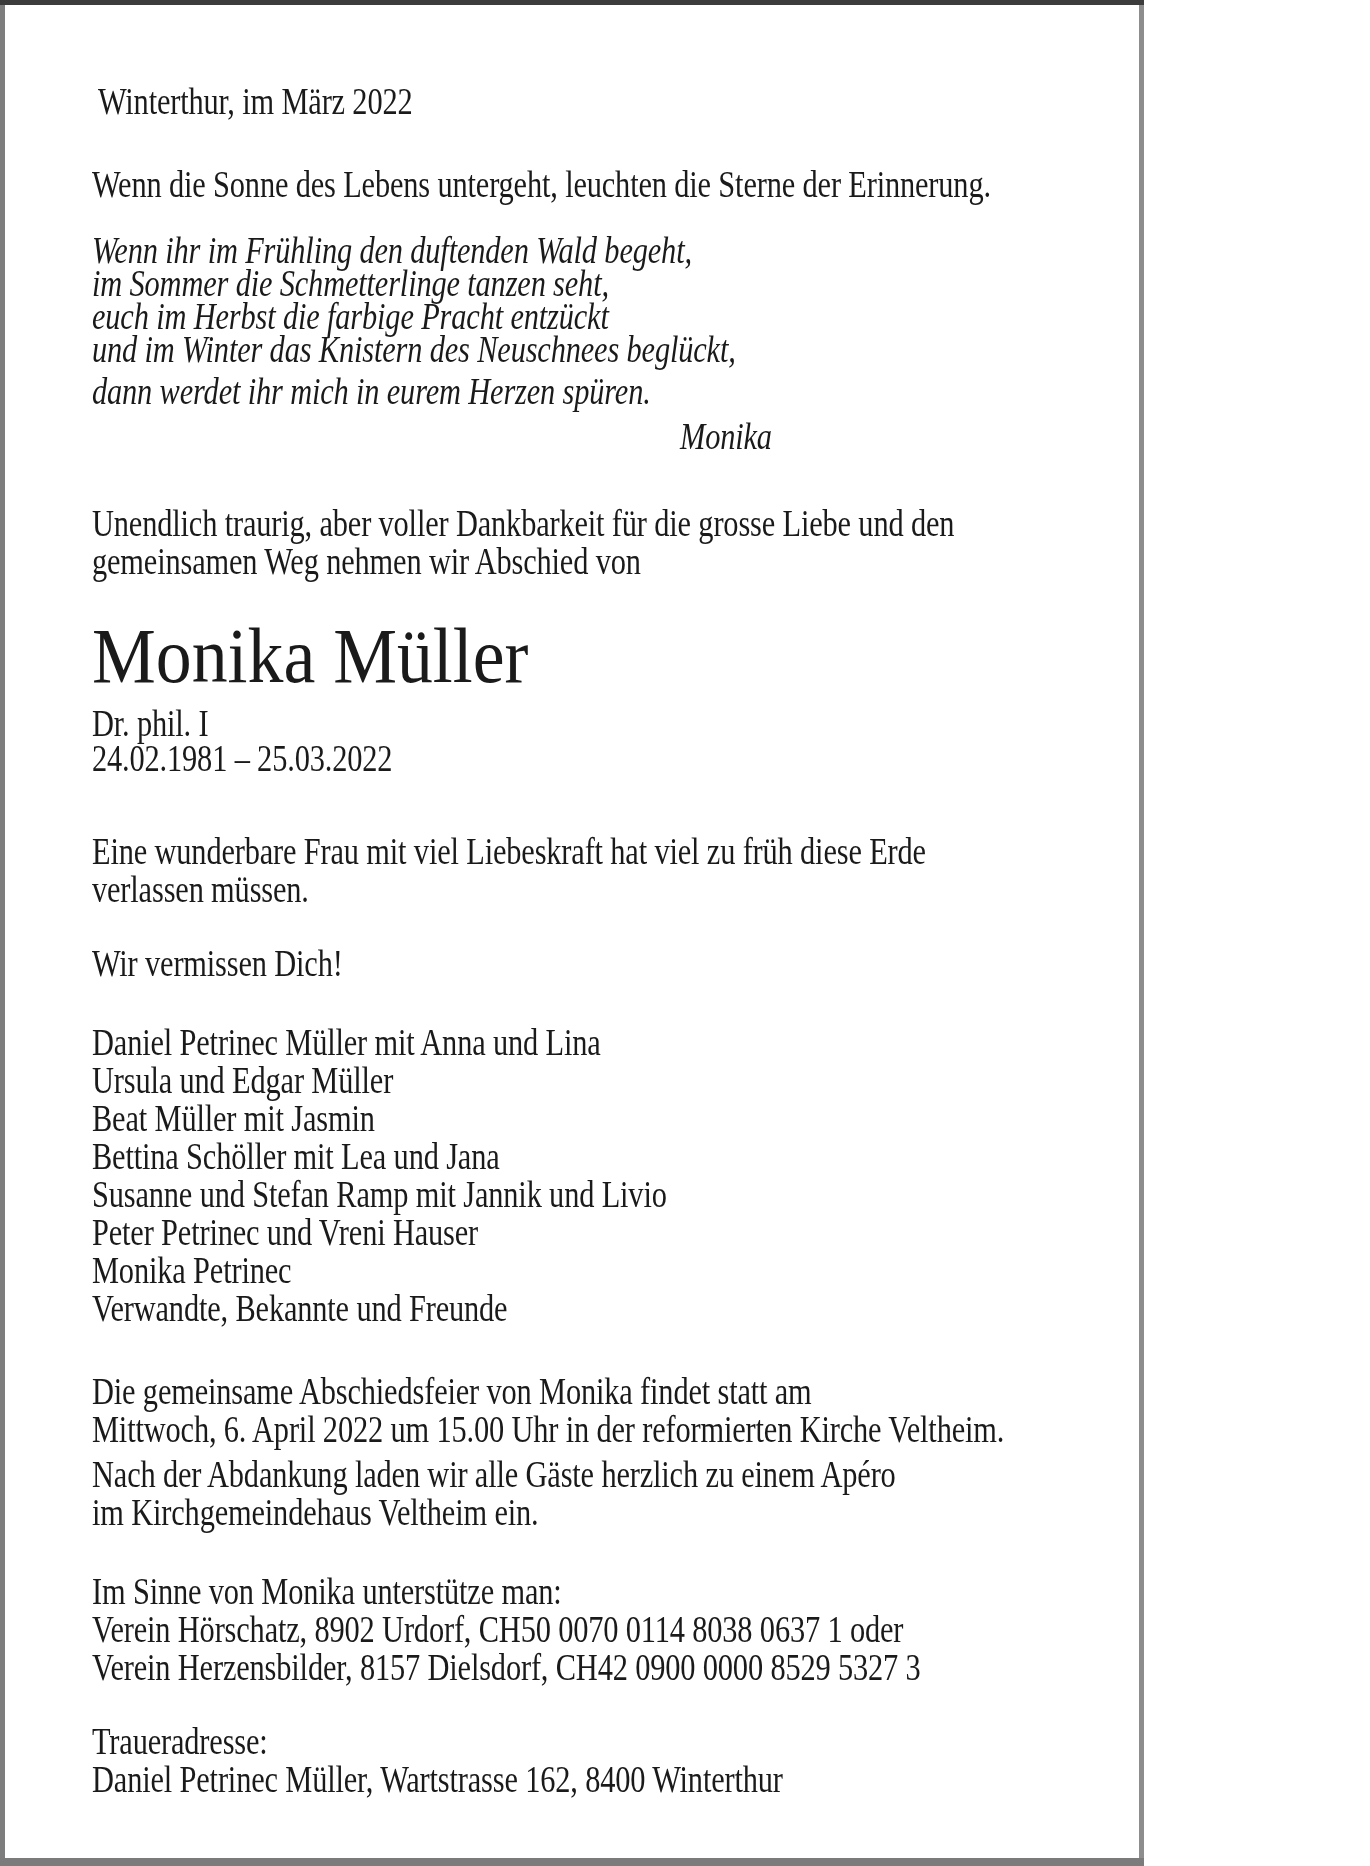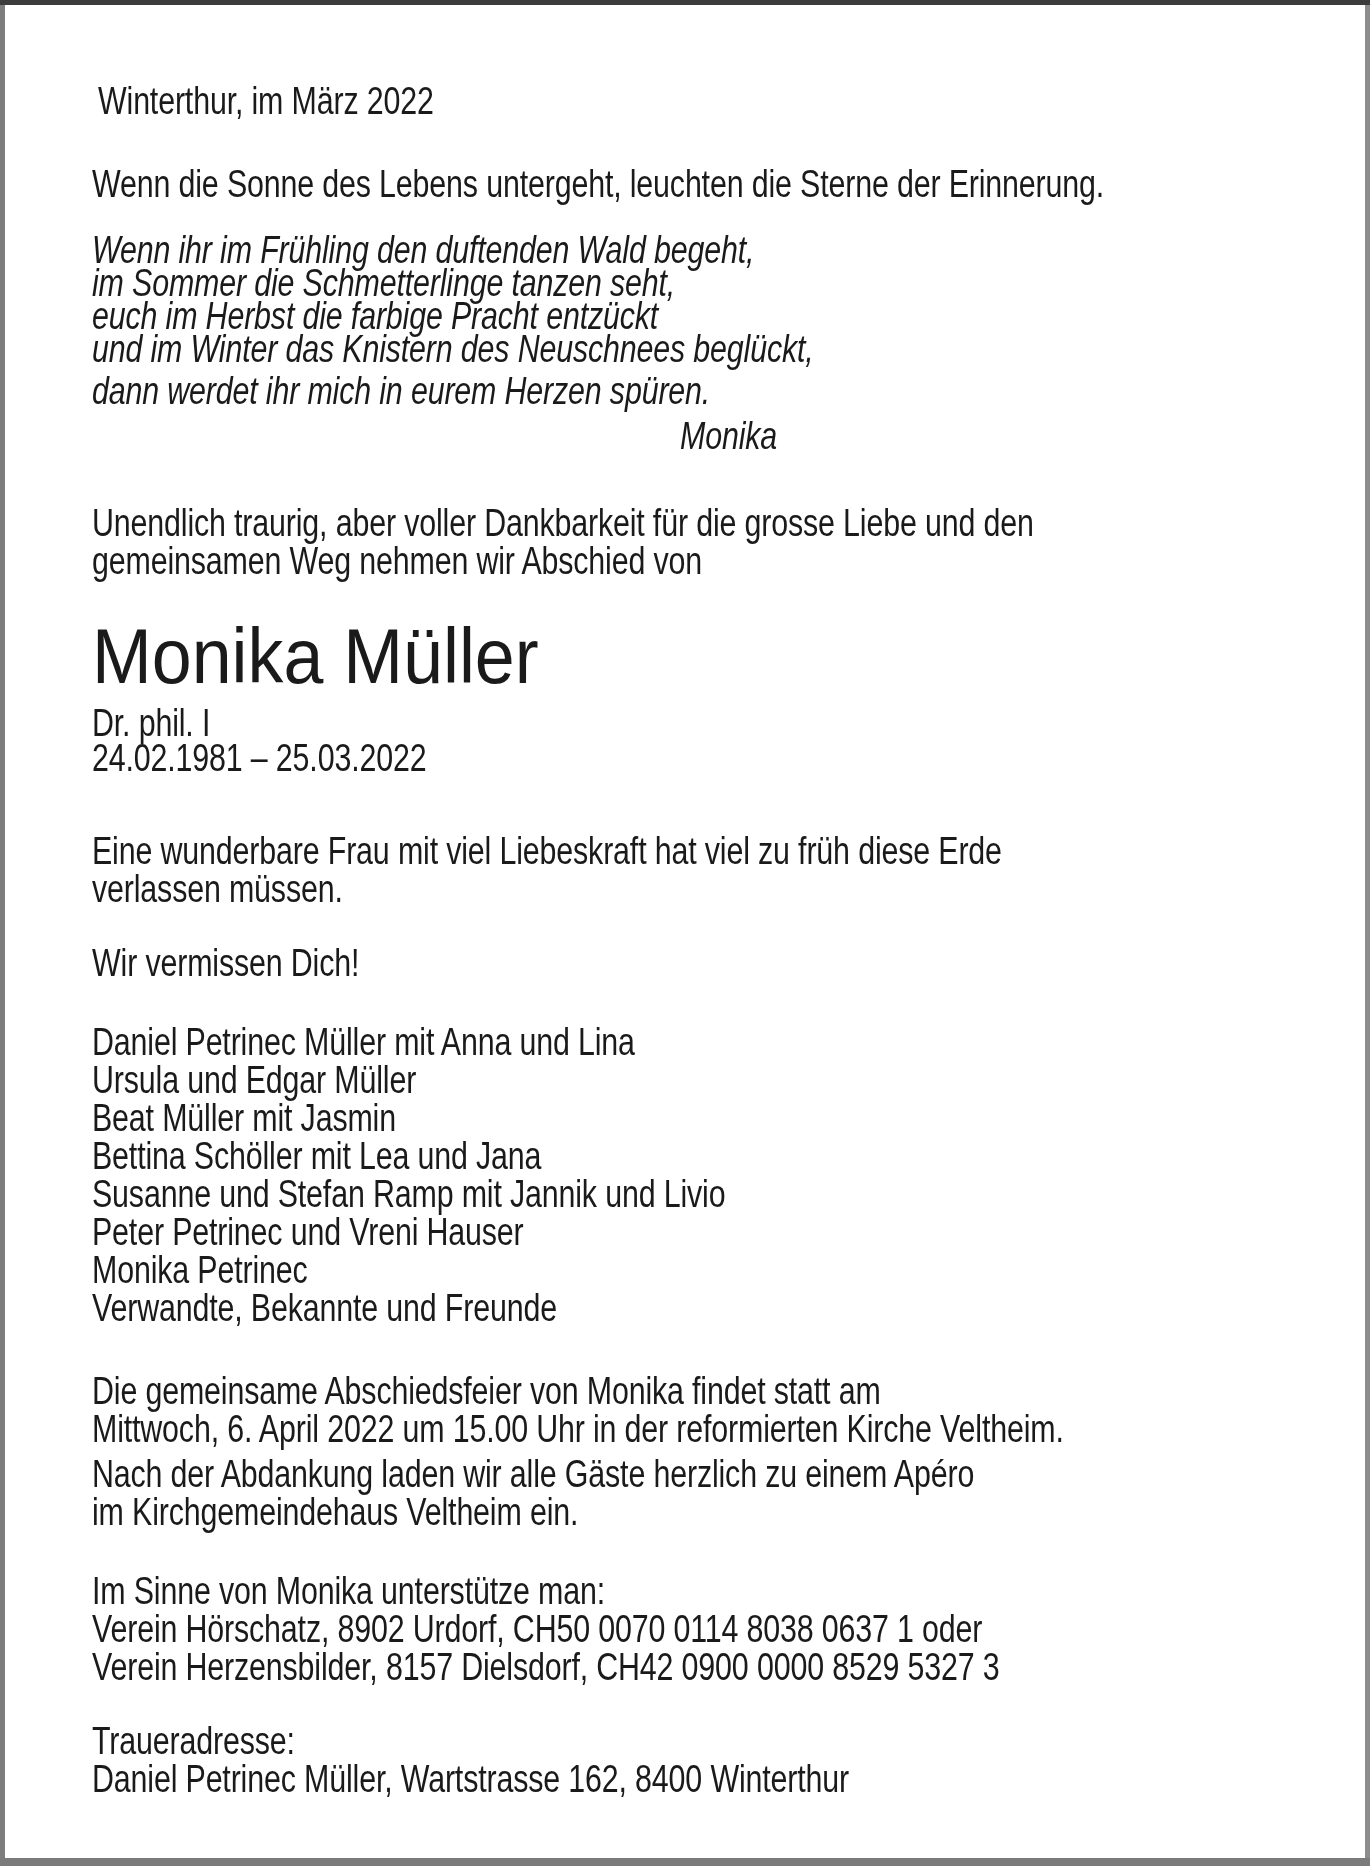--- a/index.html
+++ b/index.html
@@ -2,25 +2,25 @@
 <html><head>
 <meta charset="utf-8">
 <style>
   html, body {
     margin: 0;
     padding: 0;
     background: #ffffff;
   }
   .page {
     position: relative;
-    width: 1370px;
+    width: 1144px;
     height: 1866px;
     background: #ffffff;
     color: #1a1a1a;
-    font-family: Liberation Sans, sans-serif;
+    font-family: Liberation Serif, serif;
     overflow: hidden;
   }
   
   .bar-top    { position: absolute; top: 0; left: 0; right: 0; height: 5px; background: #3c3c3c; }
   .bar-left   { position: absolute; top: 5px; bottom: 8px; left: 0; width: 5px; background: #7d7d7d; }
   .bar-right  { position: absolute; top: 5px; bottom: 8px; right: 0; width: 5px; background: #8d8d8d; }
   .bar-bottom { position: absolute; bottom: 0; left: 0; right: 0; height: 8px; background: #7b7b7b; }
 
   
   .txt {

